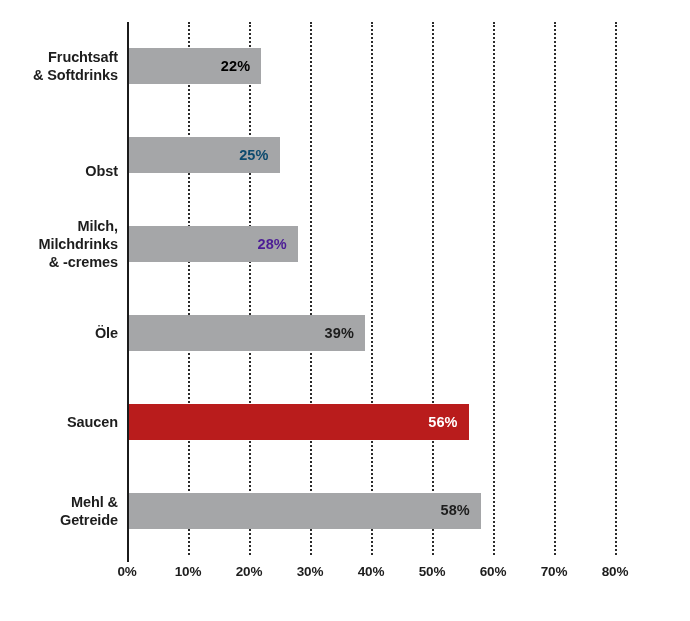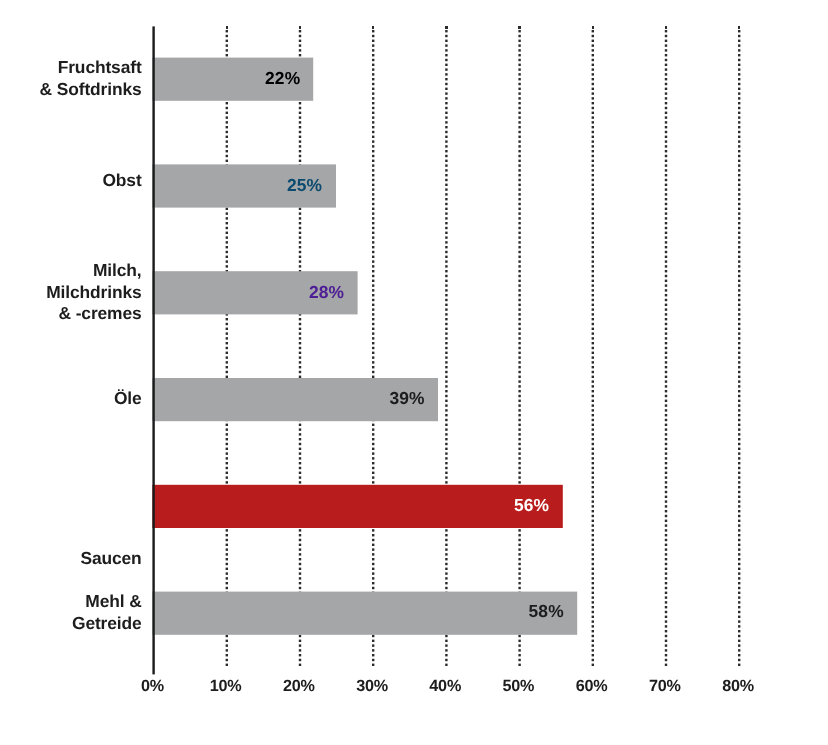--- a/index.html
+++ b/index.html
@@ -161,32 +161,32 @@
           <span class="bar-value" style="color: rgb(29, 29, 29);">58%</span>
         </div>
       </div>
   </div>
 
   <div class="cat-labels" id="cat-labels">
       <div class="cat-label" style="top: 26.4167px; text-align: right;">
         <span>Fruchtsaft</span>
         <span>&amp; Softdrinks</span>
       </div>
-      <div class="cat-label" style="top: 120px; margin-left: 38px;">
+      <div class="cat-label" style="top: 140px; margin-left: 38px;">
         <span>Obst</span>
       </div>
       <div class="cat-label" style="top: 195.083px;">
         <span>Milch,</span>
         <span>Milchdrinks</span>
         <span>&amp; -cremes</span>
       </div>
       <div class="cat-label" style="top: 301.917px;">
         <span>Öle</span>
       </div>
-      <div class="cat-label" style="top: 390.75px; margin-top: 44px;">
+      <div class="cat-label" style="top: 390.75px;">
         <span>Saucen</span>
       </div>
       <div class="cat-label" style="top: 470.583px;">
         <span>Mehl &amp;</span>
         <span>Getreide</span>
       </div>
     </div>
 
   <div class="axis-tick-zero"></div>
 

